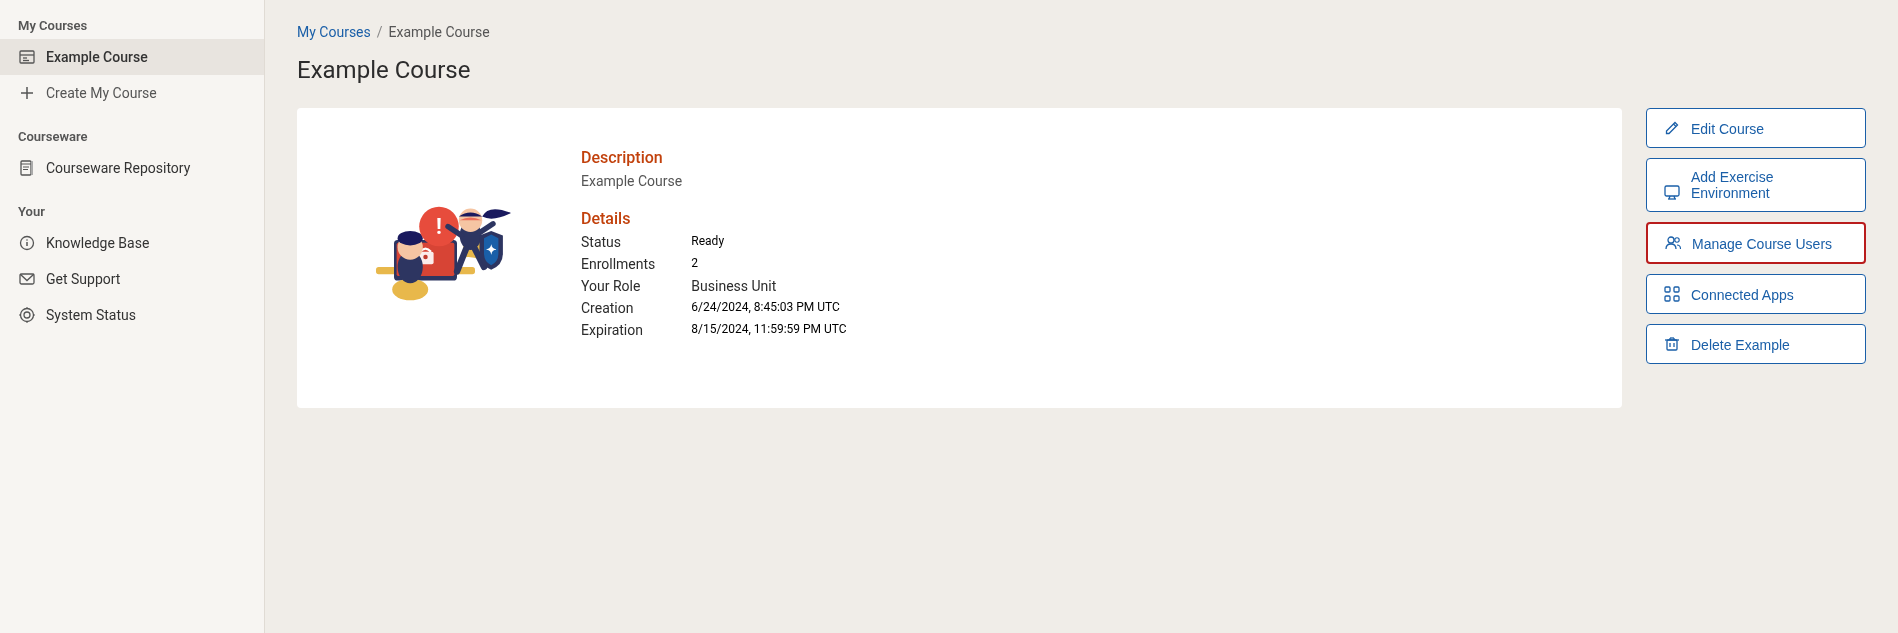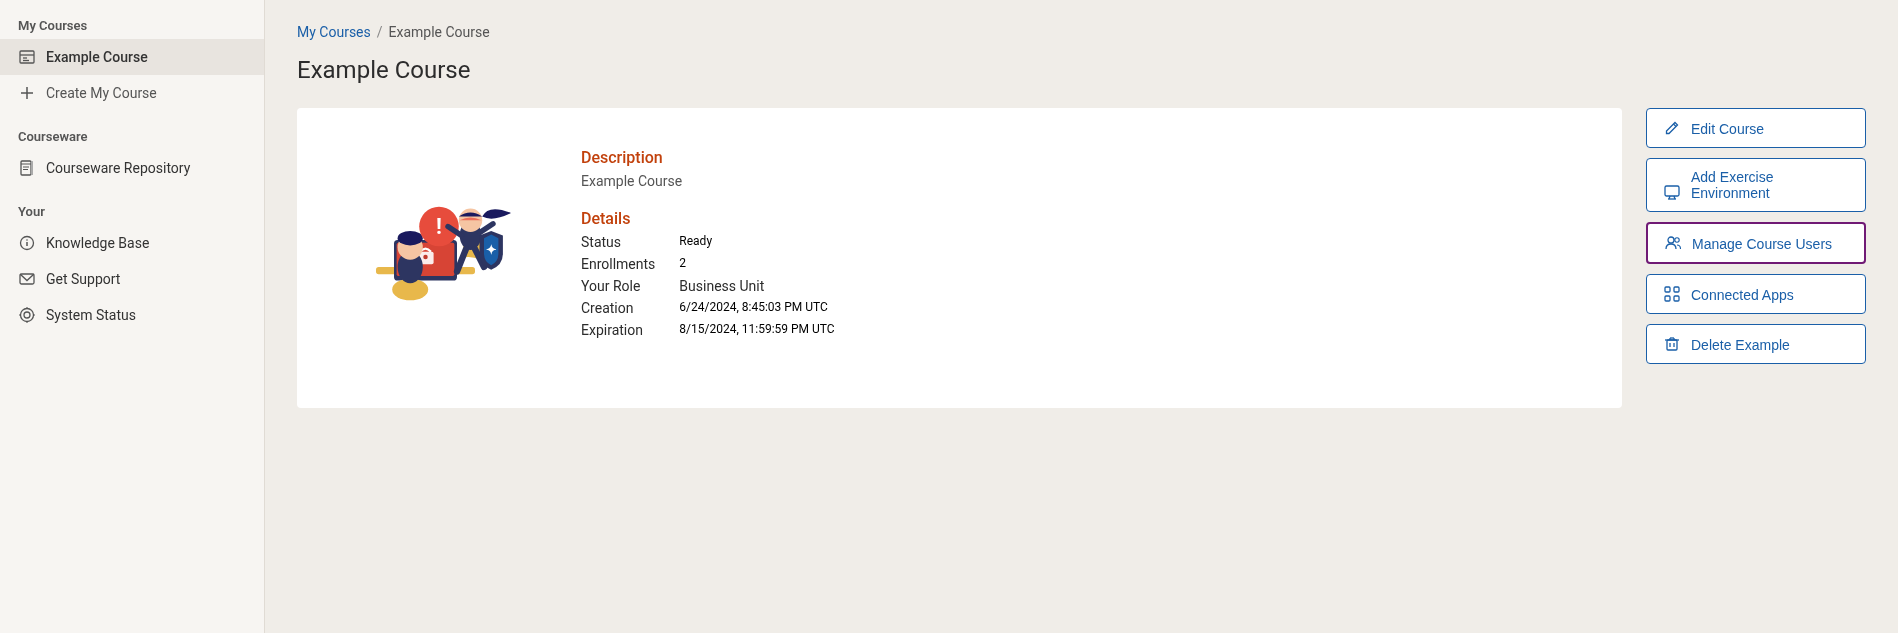--- a/index.html
+++ b/index.html
@@ -148,21 +148,21 @@
 
     .info-section-value {
       font-size: 14px;
       color: #555;
       margin-bottom: 20px;
     }
 
     .details-grid {
       display: grid;
       grid-template-columns: auto 1fr;
-      gap: 6px 24px;
+      gap: 6px 36px;
     }
 
     .detail-label {
       font-size: 14px;
       color: #2c2c2c;
       font-weight: 400;
     }
 
     .detail-value {
       font-size: 12px;
@@ -188,21 +188,21 @@
       color: #1a5fa8;
       border-radius: 4px;
       cursor: pointer;
       font-size: 14px;
       text-align: left;
       width: 100%;
       transition: background 0.15s;
     }
 
     .action-btn.highlighted {
-      border: 2px solid #701a75;
+      border: 2px solid #b91c1c;
       color: #1a5fa8;
     }
 
     .action-btn.danger {
       color: #1a5fa8;
       border-color: #1a5fa8;
     }
 
     .action-btn .btn-icon {
       width: 18px;

